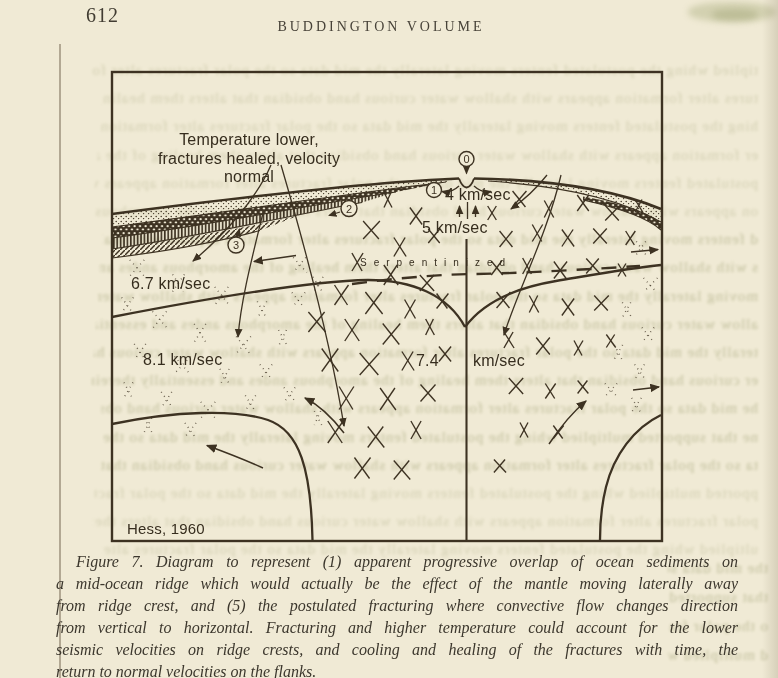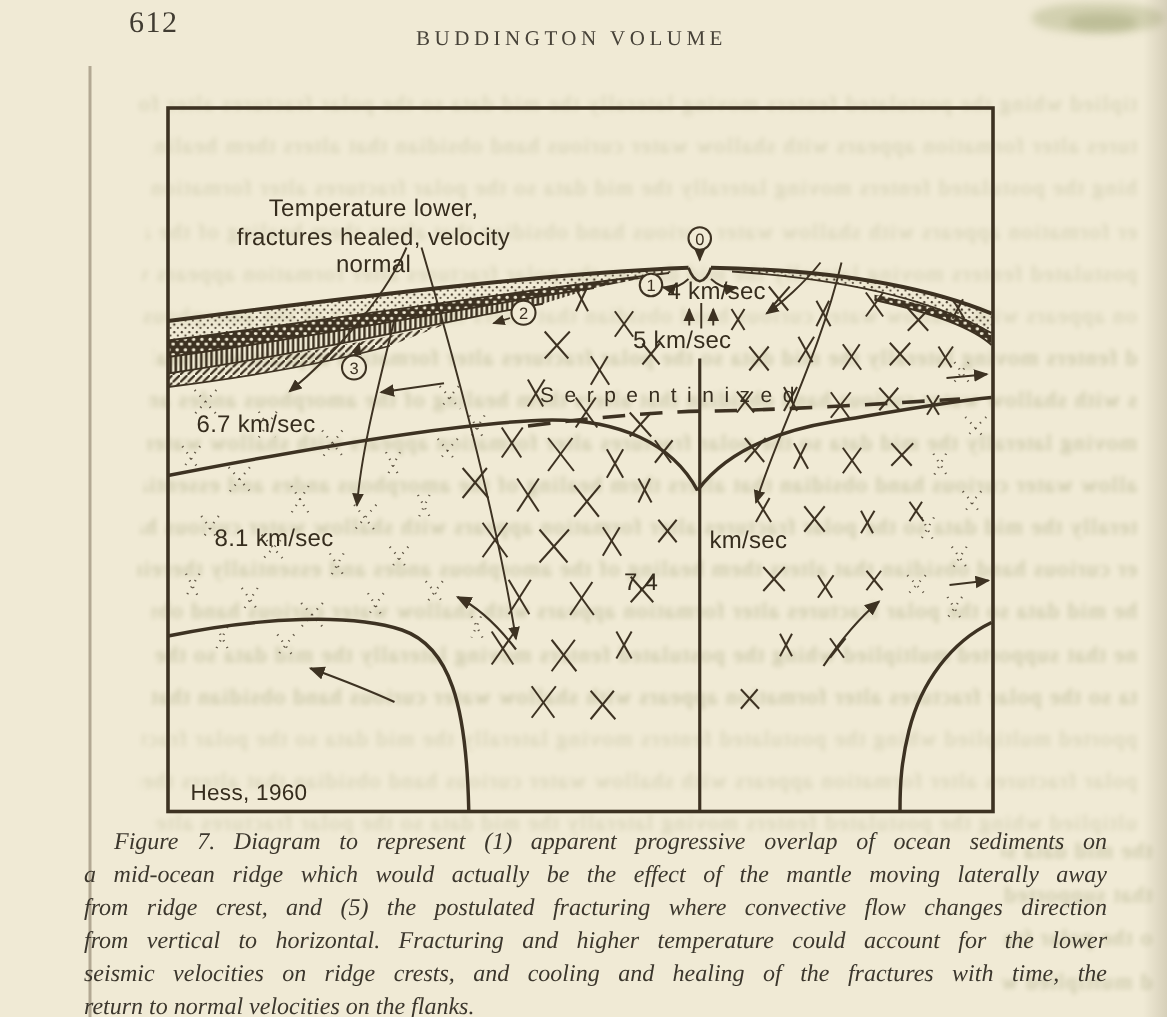--- a/index.html
+++ b/index.html
@@ -27,21 +27,21 @@
   
   .pagenum{position:absolute; left:86px; top:4px; z-index:4;
     font-size:20px; letter-spacing:1px; color:#413c32;}
   .runhead{position:absolute; left:0; top:19px; width:778px; text-align:center; z-index:4;
     font-size:14px; letter-spacing:3px; color:#474238; transform:translateX(-8px);}
   
   .figsvg{position:absolute; left:0; top:0; z-index:3;}
   .flabel{position:absolute; z-index:4; font-family:"Liberation Sans", sans-serif;
     color:#362d1e; font-size:16px; line-height:18.5px; letter-spacing:.2px; white-space:nowrap;}
   .callout{text-align:center; white-space:normal;}
-  .serp{letter-spacing:7px; font-size:14px;}
+  .serp{letter-spacing:7px; font-size:10px;}
   .ln{stroke:#3d3222; fill:none;}
   .mkc{fill:#f0ead5; stroke:#3d3222;}
   .mkt{font-family:"Liberation Sans", sans-serif; font-size:11px; fill:#3d3222;
     text-anchor:middle;}
   
   .caption{position:absolute; left:56px; top:551px; width:682px; z-index:4;
     font-size:16px; line-height:22px; color:#3c372d;}
   .cap-line{text-align:justify; text-align-last:justify;font-style:italic;}
   .cap-first{text-indent:20px;}
   .cap-last{text-align-last:left;}
@@ -353,21 +353,21 @@
 
   <div class="flabel callout" style="left:118px; top:102px; width:262px;margin-top:29px;">
     <div>Temperature lower,</div>
     <div>fractures healed, velocity</div>
     <div>normal</div>
   </div>
   <div class="flabel" style="left:445px; top:186px;">4 km/sec</div>
   <div class="flabel" style="left:422px; top:219px;">5 km/sec</div>
   <div class="flabel" style="left:131px; top:275px;">6.7 km/sec</div>
   <div class="flabel" style="left:143px; top:351px;text-align:center;">8.1 km/sec</div>
-  <div class="flabel" style="left:416px; top:352px;margin-top:28px;">7.4</div>
+  <div class="flabel" style="left:416px; top:352px;">7.4</div>
   <div class="flabel" style="left:473px; top:352px;">km/sec</div>
   <div class="flabel serp" style="left:360px; top:254px;">Serpentinized</div>
   <div class="flabel" style="left:127px; top:520px; font-size:15px;">Hess, 1960</div>
 
   <div class="caption">
     <div class="cap-line cap-first">Figure 7. Diagram to represent (1) apparent progressive overlap of ocean sediments on</div>
     <div class="cap-line">a mid-ocean ridge which would actually be the effect of the mantle moving laterally away</div>
     <div class="cap-line">from ridge crest, and (5) the postulated fracturing where convective flow changes direction</div>
     <div class="cap-line">from vertical to horizontal. Fracturing and higher temperature could account for the lower</div>
     <div class="cap-line">seismic velocities on ridge crests, and cooling and healing of the fractures with time, the</div>

